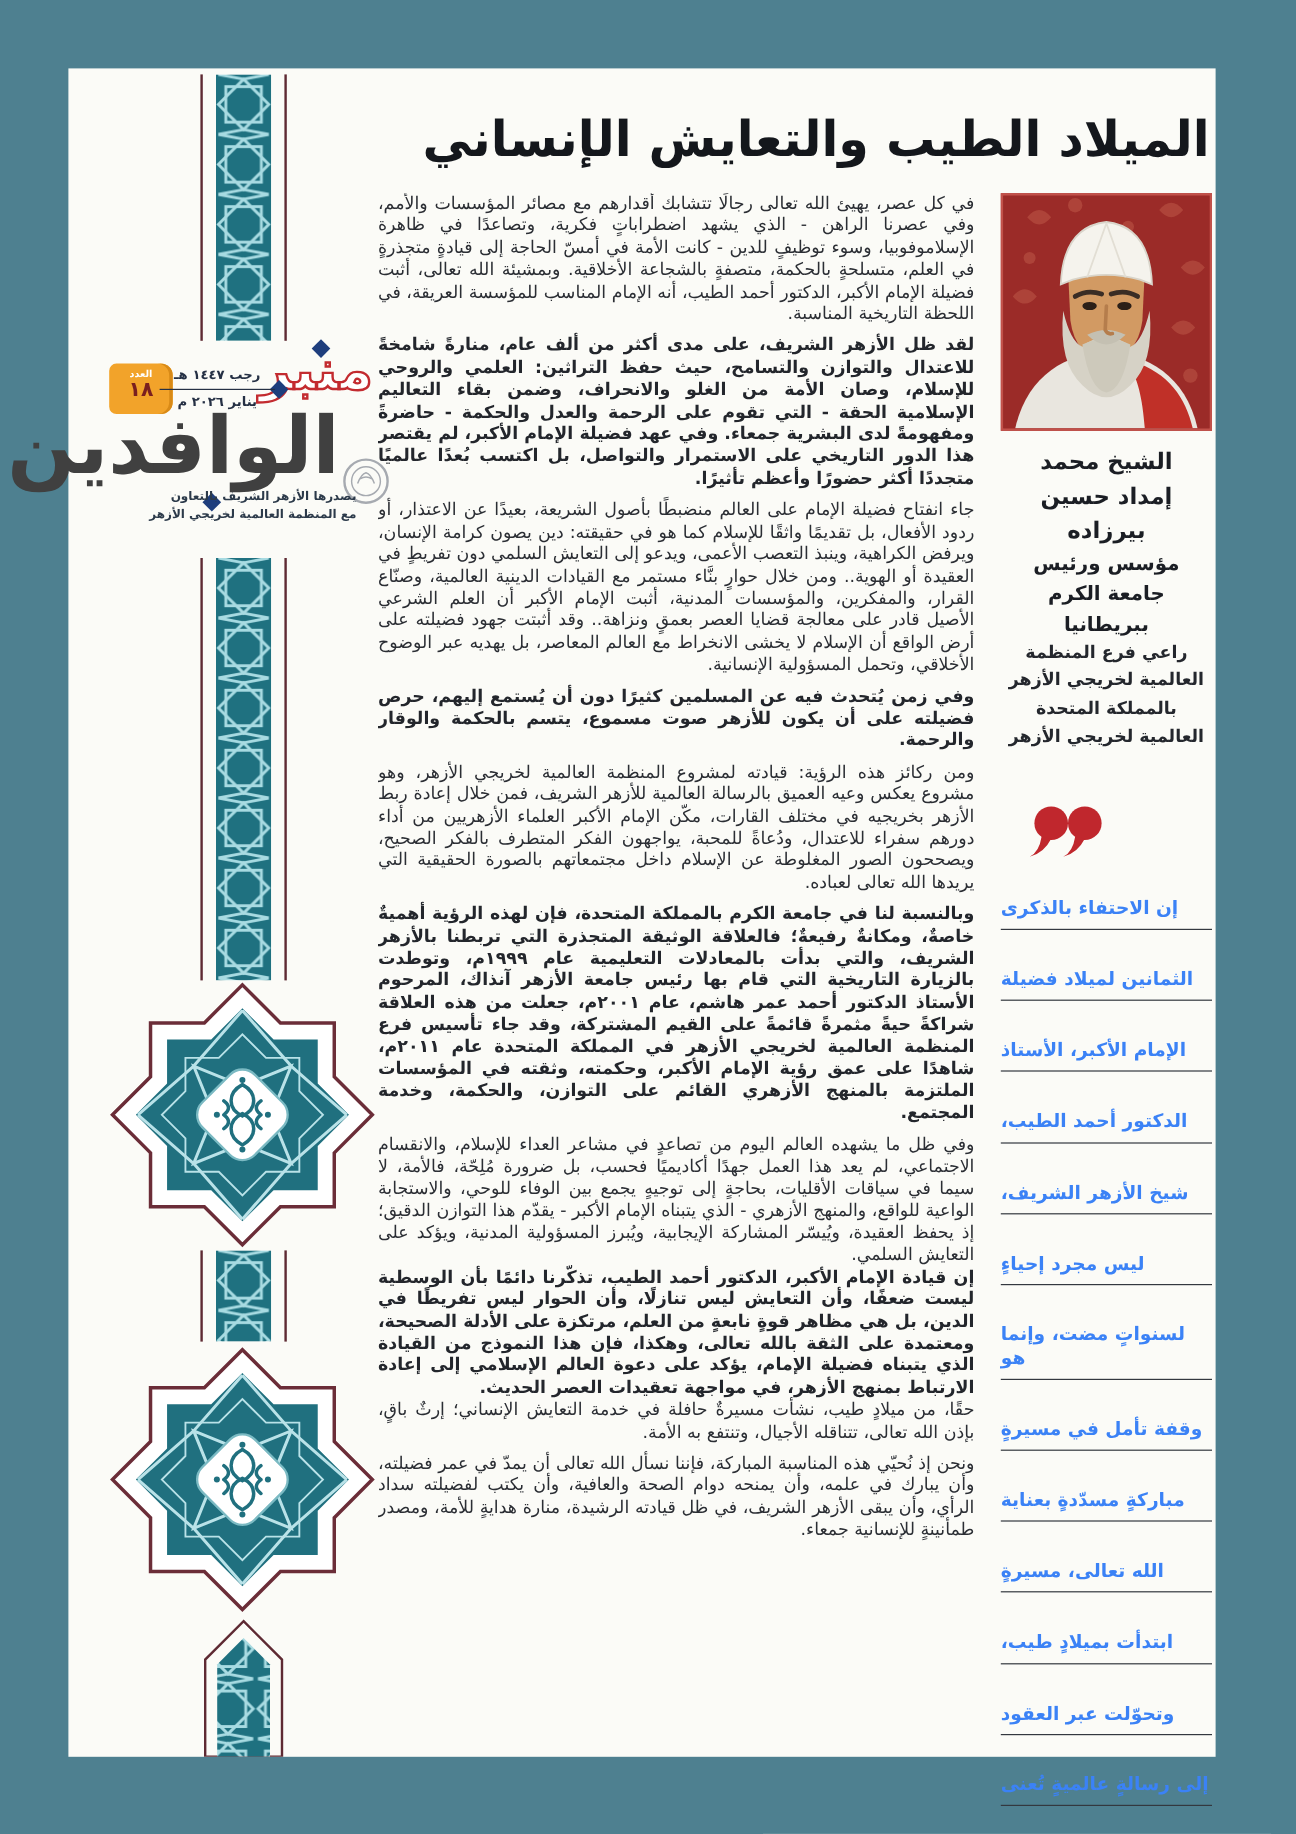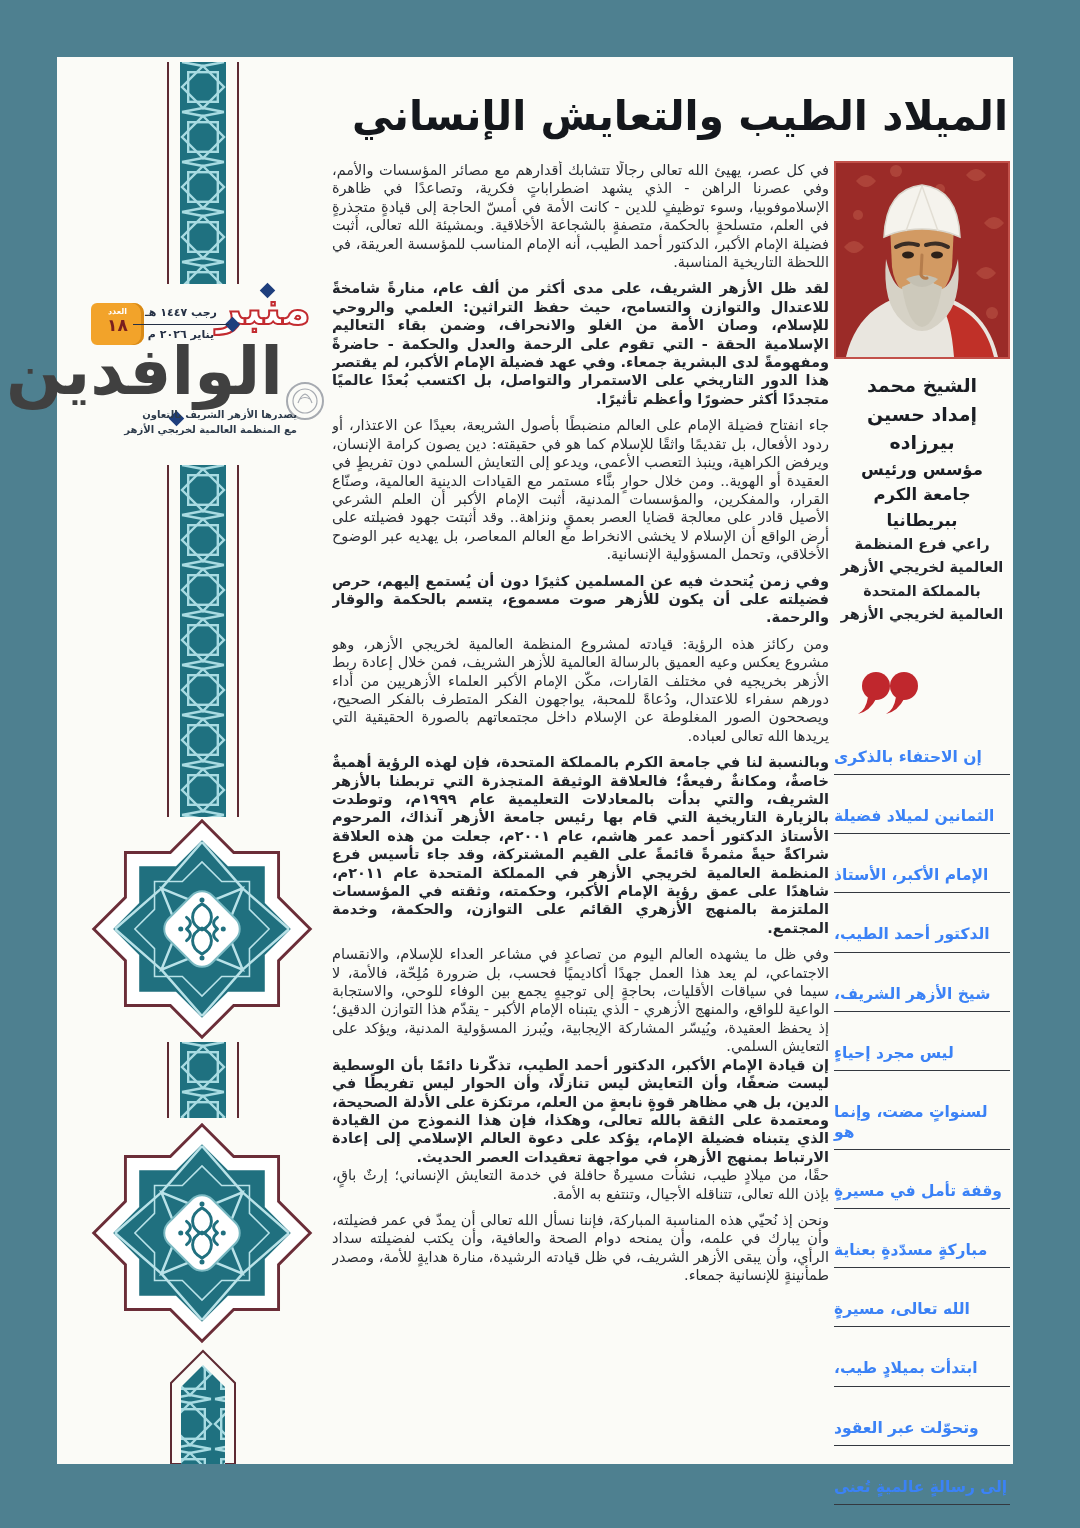--- a/index.html
+++ b/index.html
@@ -38,21 +38,21 @@
   .tagline { position:absolute; right:22px; top:122px; width:180px; text-align:right;
              font-size:10px; font-weight:bold; color:#2c3a4a; line-height:1.5; }
   .seal { position:absolute; left:218px; top:96px; opacity:.75; }
 
   
   .title { position:absolute; top:30px; right:5px; left:282px; height:64px;
            font-size:41px; font-weight:bold; color:#14171c; text-align:right;
            white-space:nowrap; line-height:1.45; letter-spacing:-.5px; }
 
   
-  .body-col { position:absolute; left:275px; top:104px; width:497px; height:1298px;
+  .body-col { position:absolute; left:258px; top:104px; width:497px; height:1298px;
               overflow:hidden; direction:rtl; }
   .body-col .para { font-size:14.5px; line-height:1.27; color:#2b2e34; text-align:justify; }
   .body-col .para.bold { font-weight:bold; color:#23262c; }
   .body-col .para.gap { margin-top:8px; }
 
   
   .side-col { position:absolute; left:777px; top:104px; width:176px; }
   .photo-frame { width:176px; height:198px; border:2px solid #c2514a; background:#9b2b28; overflow:hidden; }
   .caption { margin-top:12px; text-align:center; direction:rtl; color:#1b1e24; }
   .caption .name-line { font-size:19px; font-weight:bold; line-height:1.5; }

